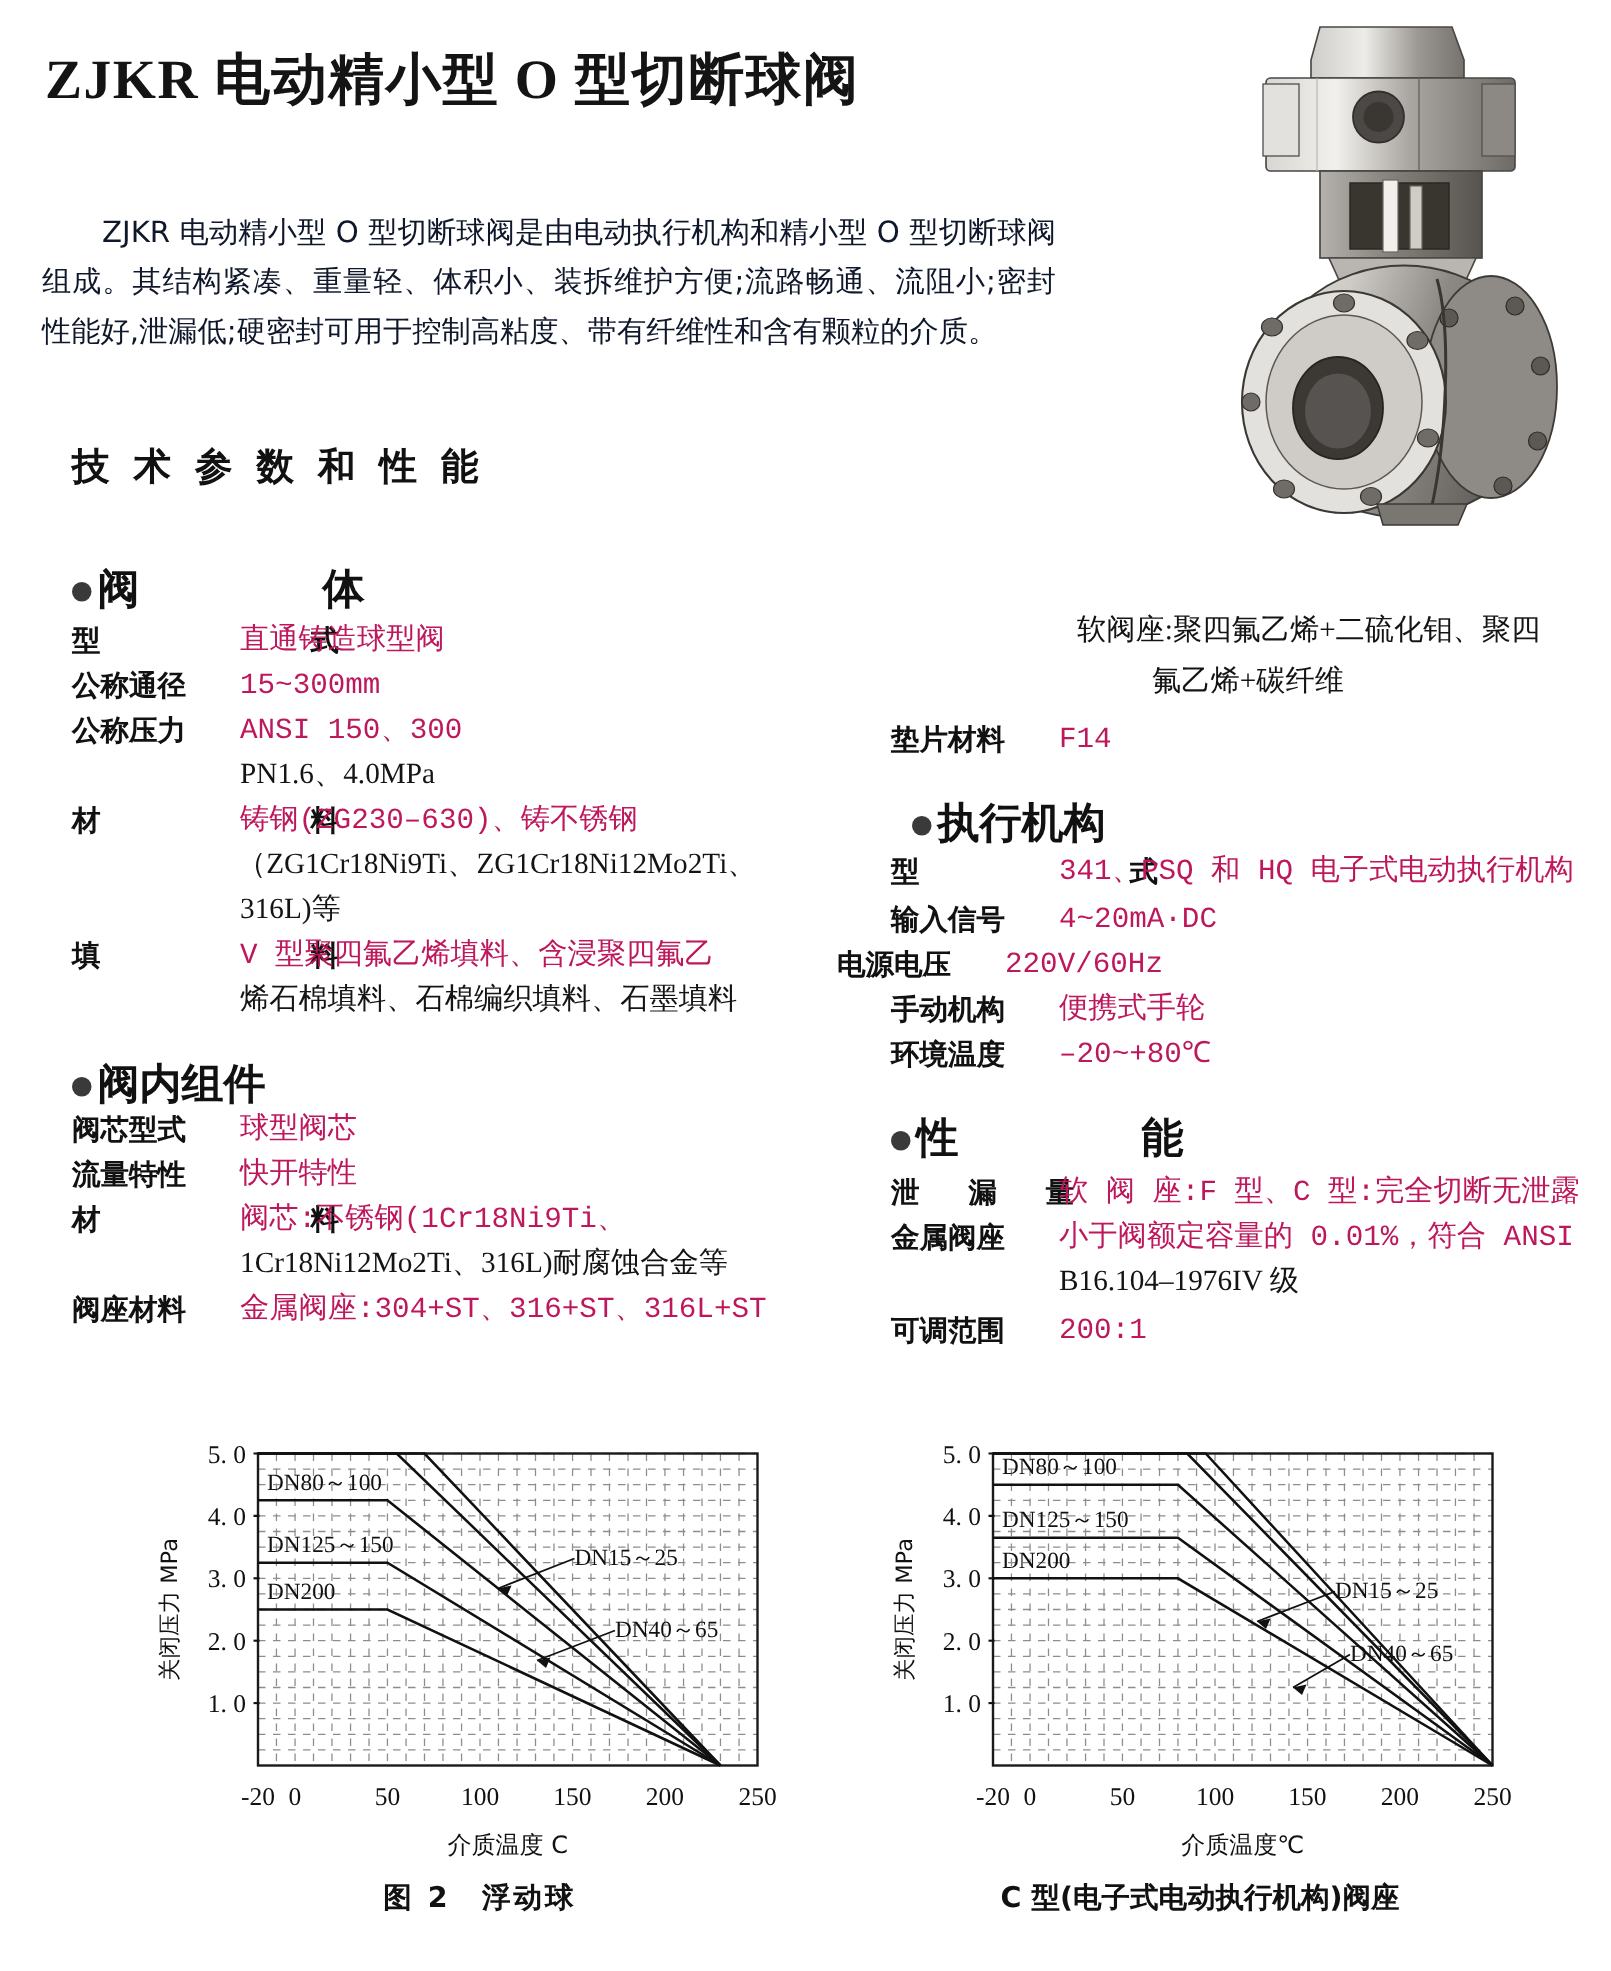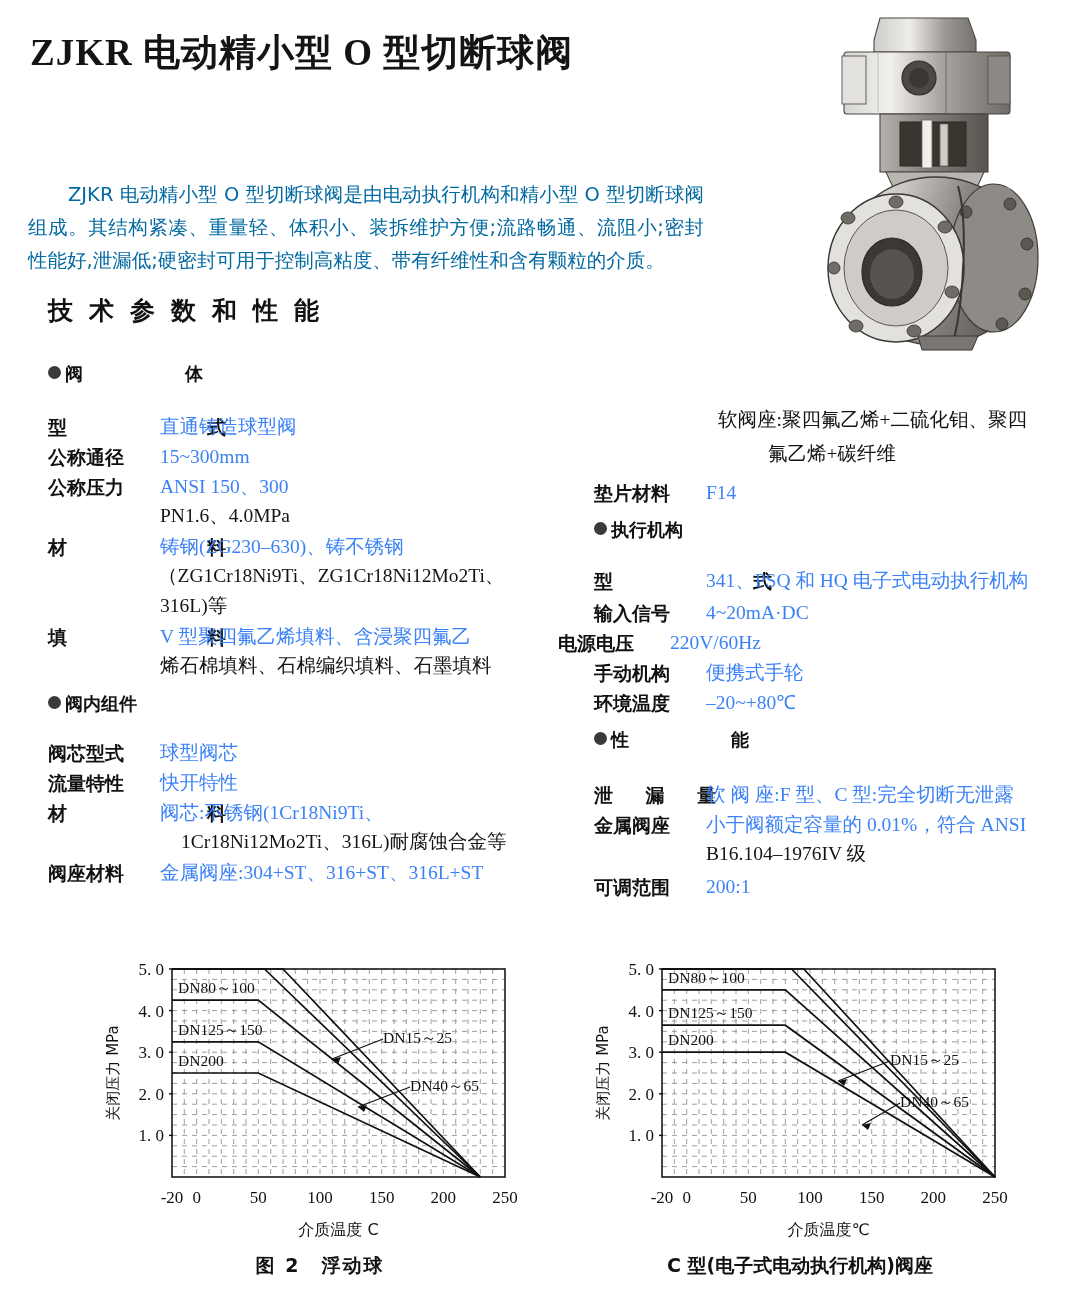--- a/index.html
+++ b/index.html
@@ -34,44 +34,44 @@
   #intro {
     position: absolute;
     left: 28px;
     top: 138px;
     width: 676px;
     font-family: "DejaVu Sans", "Liberation Sans", sans-serif;
     font-size: 19.5px;
     line-height: 33px;
     text-indent: 40px;
     text-align: justify;
-    color: #0369a1;
-    margin-top: 40px;
+    color: #0f172a;
   }
 
   
   #tech-heading {
     position: absolute;
     left: 48px;
     top: 294px;
     font-family: "DejaVu Sans", "Liberation Sans", sans-serif;
     font-size: 25px;
     font-weight: bold;
     letter-spacing: 16px;
     color: #111;
   }
 
   
   .group-head {
     position: absolute;
     font-family: "DejaVu Sans", "Liberation Sans", sans-serif;
-    font-size: 18px;
+    font-size: 28px;
     font-weight: bold;
     color: #111;
     white-space: nowrap;
+    margin-top: 12px;
   }
   .group-head .dot {
     display: inline-block;
     width: 13px;
     height: 13px;
     border-radius: 50%;
     background: #3a3a3a;
     margin-right: 4px;
     vertical-align: 1px;
   }
@@ -87,23 +87,23 @@
   .spec .lbl {
     display: inline-block;
     font-family: "DejaVu Sans", "Liberation Sans", sans-serif;
     font-weight: bold;
     font-size: 19px;
     color: #111;
     vertical-align: top;
   }
   .spec .val {
     display: inline-block;
-    font-family: Liberation Serif, serif;
+    font-family: Liberation Mono, monospace;
     font-size: 19.5px;
-    color: #3b82f6;
+    color: #be185d;
     vertical-align: top;
     white-space: nowrap;
   }
   .cont {
     position: absolute;
     font-family: "Liberation Serif", "DejaVu Serif", serif;
     font-size: 19.5px;
     color: #141414;
     white-space: nowrap;
   }
@@ -271,33 +271,33 @@
 
 <div class="spec" style="left:48px; top:738px;">
   <span class="lbl lbl-w">阀芯型式</span><span class="val">球型阀芯</span>
 </div>
 <div class="spec" style="left:48px; top:768px;">
   <span class="lbl lbl-w">流量特性</span><span class="val">快开特性</span>
 </div>
 <div class="spec" style="left:48px; top:798px;">
   <span class="lbl lbl-w lbl-s2">材　　料</span><span class="val">阀芯:不锈钢(1Cr18Ni9Ti、</span>
 </div>
-<div class="cont" style="left:160px; top:828px;margin-left:21px;">1Cr18Ni12Mo2Ti、316L)耐腐蚀合金等</div>
+<div class="cont" style="left:160px; top:828px;">1Cr18Ni12Mo2Ti、316L)耐腐蚀合金等</div>
 <div class="spec" style="left:48px; top:858px;">
   <span class="lbl lbl-w">阀座材料</span><span class="val">金属阀座:304+ST、316+ST、316L+ST</span>
 </div>
 
 <div class="cont" style="left:718px; top:406px;">软阀座:聚四氟乙烯+二硫化钼、聚四</div>
 <div class="cont" style="left:768px; top:440px;">氟乙烯+碳纤维</div>
 
 <div class="spec" style="left:594px; top:478px;">
   <span class="lbl lbl-w">垫片材料</span><span class="val">F14</span>
 </div>
 
-<div class="group-head" style="left:594px; top:518px;">
+<div class="group-head" style="left:608px; top:518px;">
   <span class="dot"></span><span>执行机构</span>
 </div>
 
 <div class="spec" style="left:594px; top:566px;">
   <span class="lbl lbl-w lbl-s2">型　　式</span><span class="val">341、PSQ 和 HQ 电子式电动执行机构</span>
 </div>
 <div class="spec" style="left:594px; top:598px;">
   <span class="lbl lbl-w">输入信号</span><span class="val">4~20mA·DC</span>
 </div>
 <div class="spec" style="left:558px; top:628px;">

